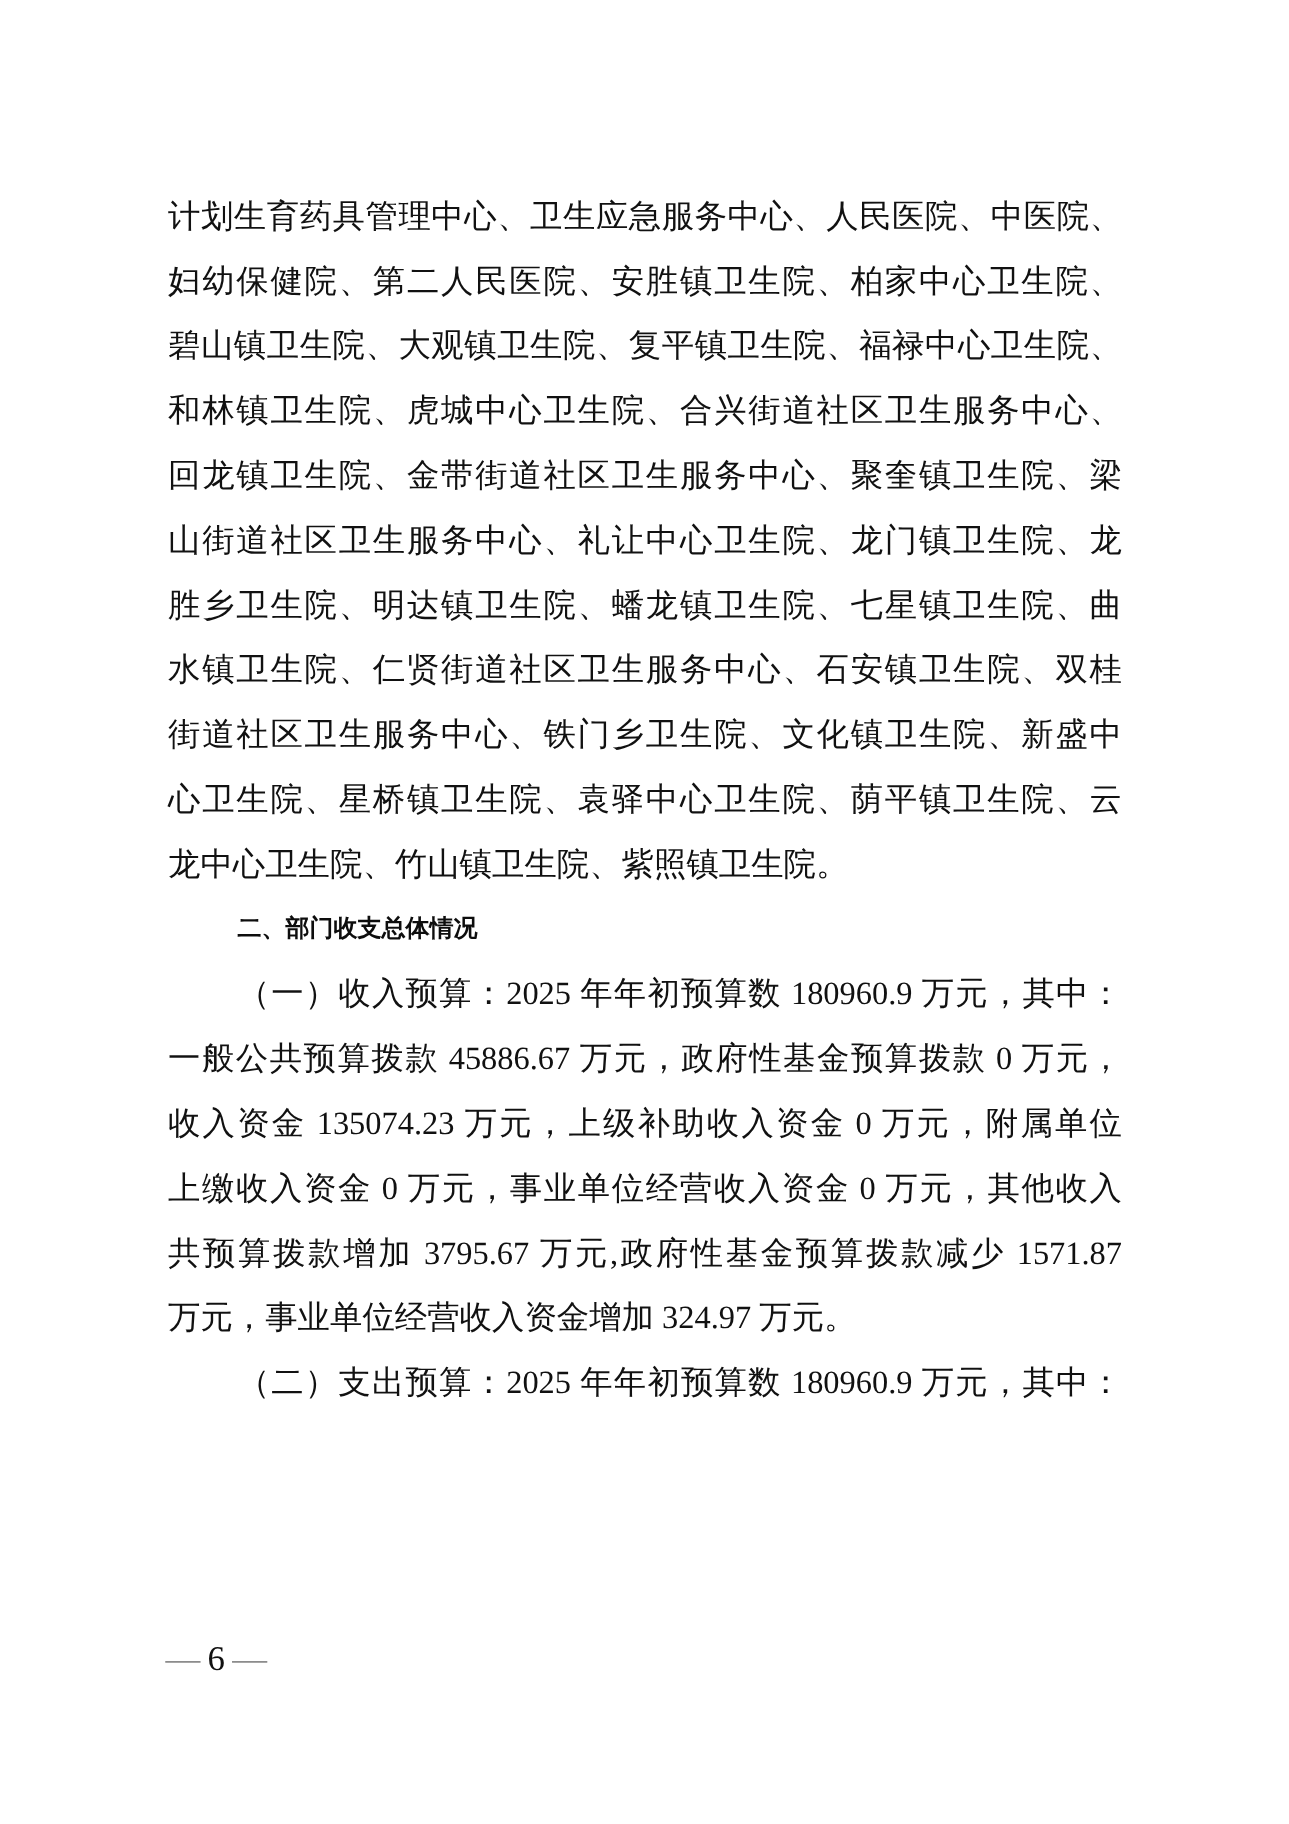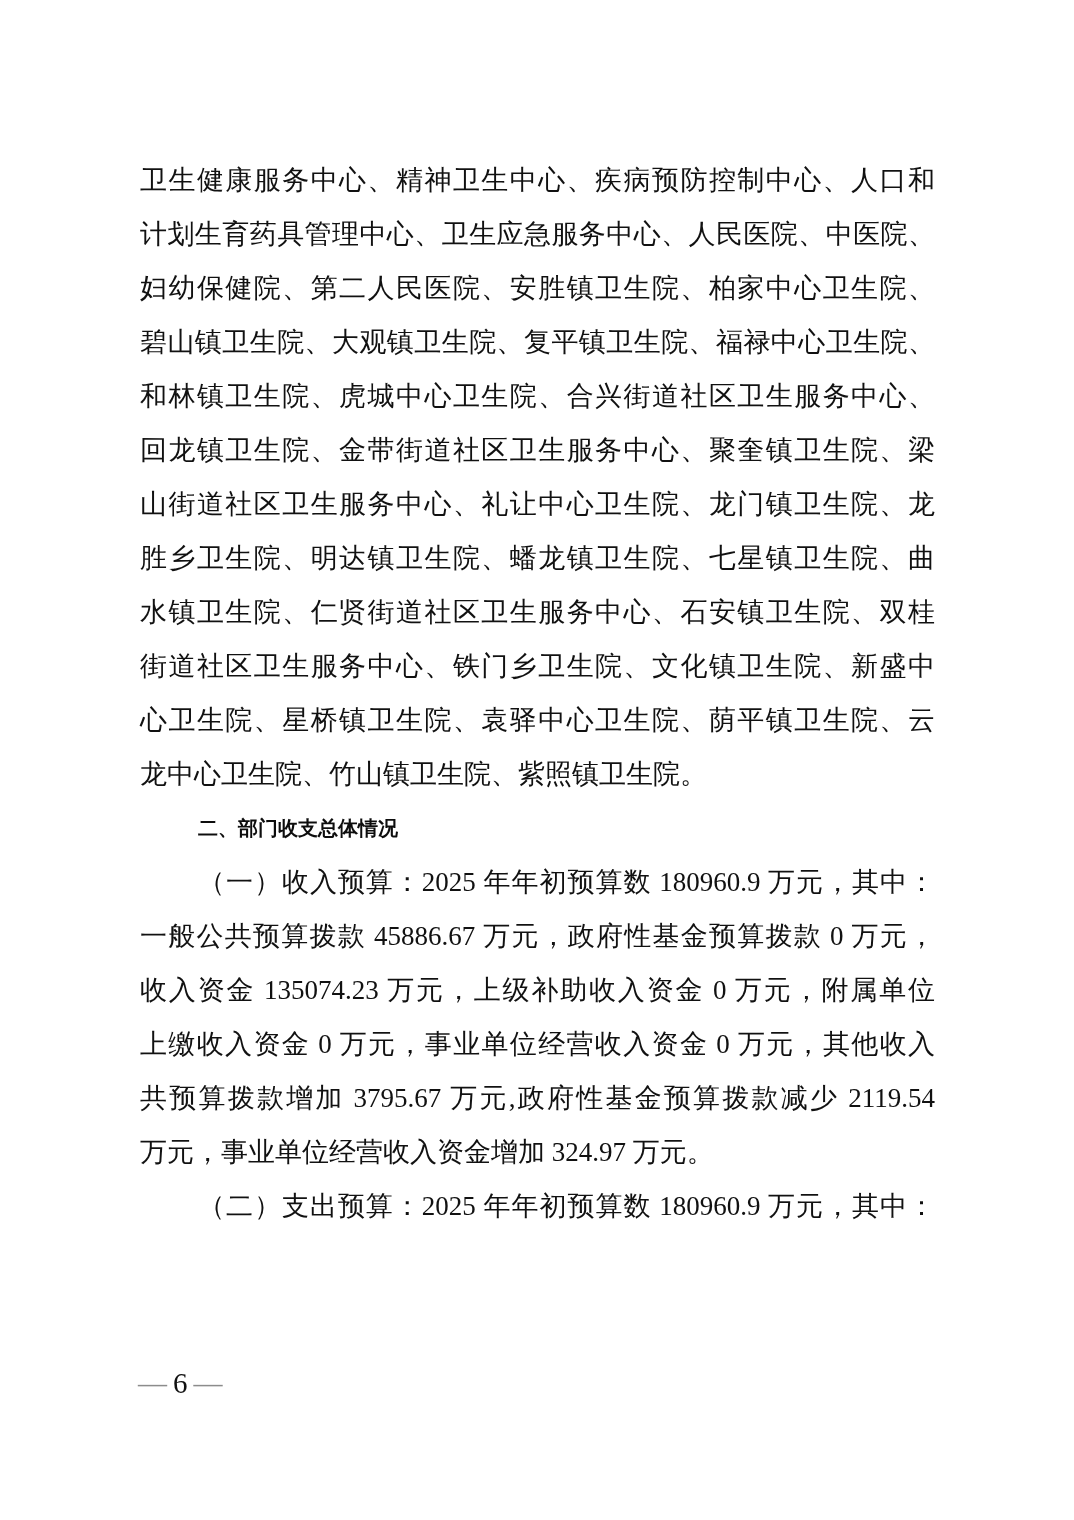--- a/index.html
+++ b/index.html
@@ -62,40 +62,39 @@
   .footer .pagenum {
     margin: 0 6px;
   }
 </style>
 </head>
 <body>
 
 <div class="page">
   <div class="textcol">
 
-    <div class="line">卫生健康服务中心、精神卫生中心、疾病预防控制中心、人口和</div>
     <div class="line">计划生育药具管理中心、卫生应急服务中心、人民医院、中医院、</div>
     <div class="line">妇幼保健院、第二人民医院、安胜镇卫生院、柏家中心卫生院、</div>
     <div class="line">碧山镇卫生院、大观镇卫生院、复平镇卫生院、福禄中心卫生院、</div>
     <div class="line">和林镇卫生院、虎城中心卫生院、合兴街道社区卫生服务中心、</div>
     <div class="line">回龙镇卫生院、金带街道社区卫生服务中心、聚奎镇卫生院、梁</div>
     <div class="line">山街道社区卫生服务中心、礼让中心卫生院、龙门镇卫生院、龙</div>
     <div class="line">胜乡卫生院、明达镇卫生院、蟠龙镇卫生院、七星镇卫生院、曲</div>
     <div class="line">水镇卫生院、仁贤街道社区卫生服务中心、石安镇卫生院、双桂</div>
     <div class="line">街道社区卫生服务中心、铁门乡卫生院、文化镇卫生院、新盛中</div>
     <div class="line">心卫生院、星桥镇卫生院、袁驿中心卫生院、荫平镇卫生院、云</div>
     <div class="line endline">龙中心卫生院、竹山镇卫生院、紫照镇卫生院。</div>
 
     <div class="line heading">二、部门收支总体情况</div>
 
     <div class="line indent">（一）收入预算：2025 年年初预算数 180960.9 万元，其中：</div>
     <div class="line">一般公共预算拨款 45886.67 万元，政府性基金预算拨款 0 万元，</div>
     <div class="line">收入资金 135074.23 万元，上级补助收入资金 0 万元，附属单位</div>
     <div class="line">上缴收入资金 0 万元，事业单位经营收入资金 0 万元，其他收入</div>
-    <div class="line">共预算拨款增加 3795.67 万元,政府性基金预算拨款减少 2119.54</div>
+    <div class="line">共预算拨款增加 3795.67 万元,政府性基金预算拨款减少 1571.87</div>
     <div class="line endline">万元，事业单位经营收入资金增加 324.97 万元。</div>
 
     <div class="line indent">（二）支出预算：2025 年年初预算数 180960.9 万元，其中：</div>
 
   </div>
 
   <div class="footer">
     <span class="dash">—</span><span class="pagenum">6</span><span class="dash">—</span>
   </div>
 </div>

